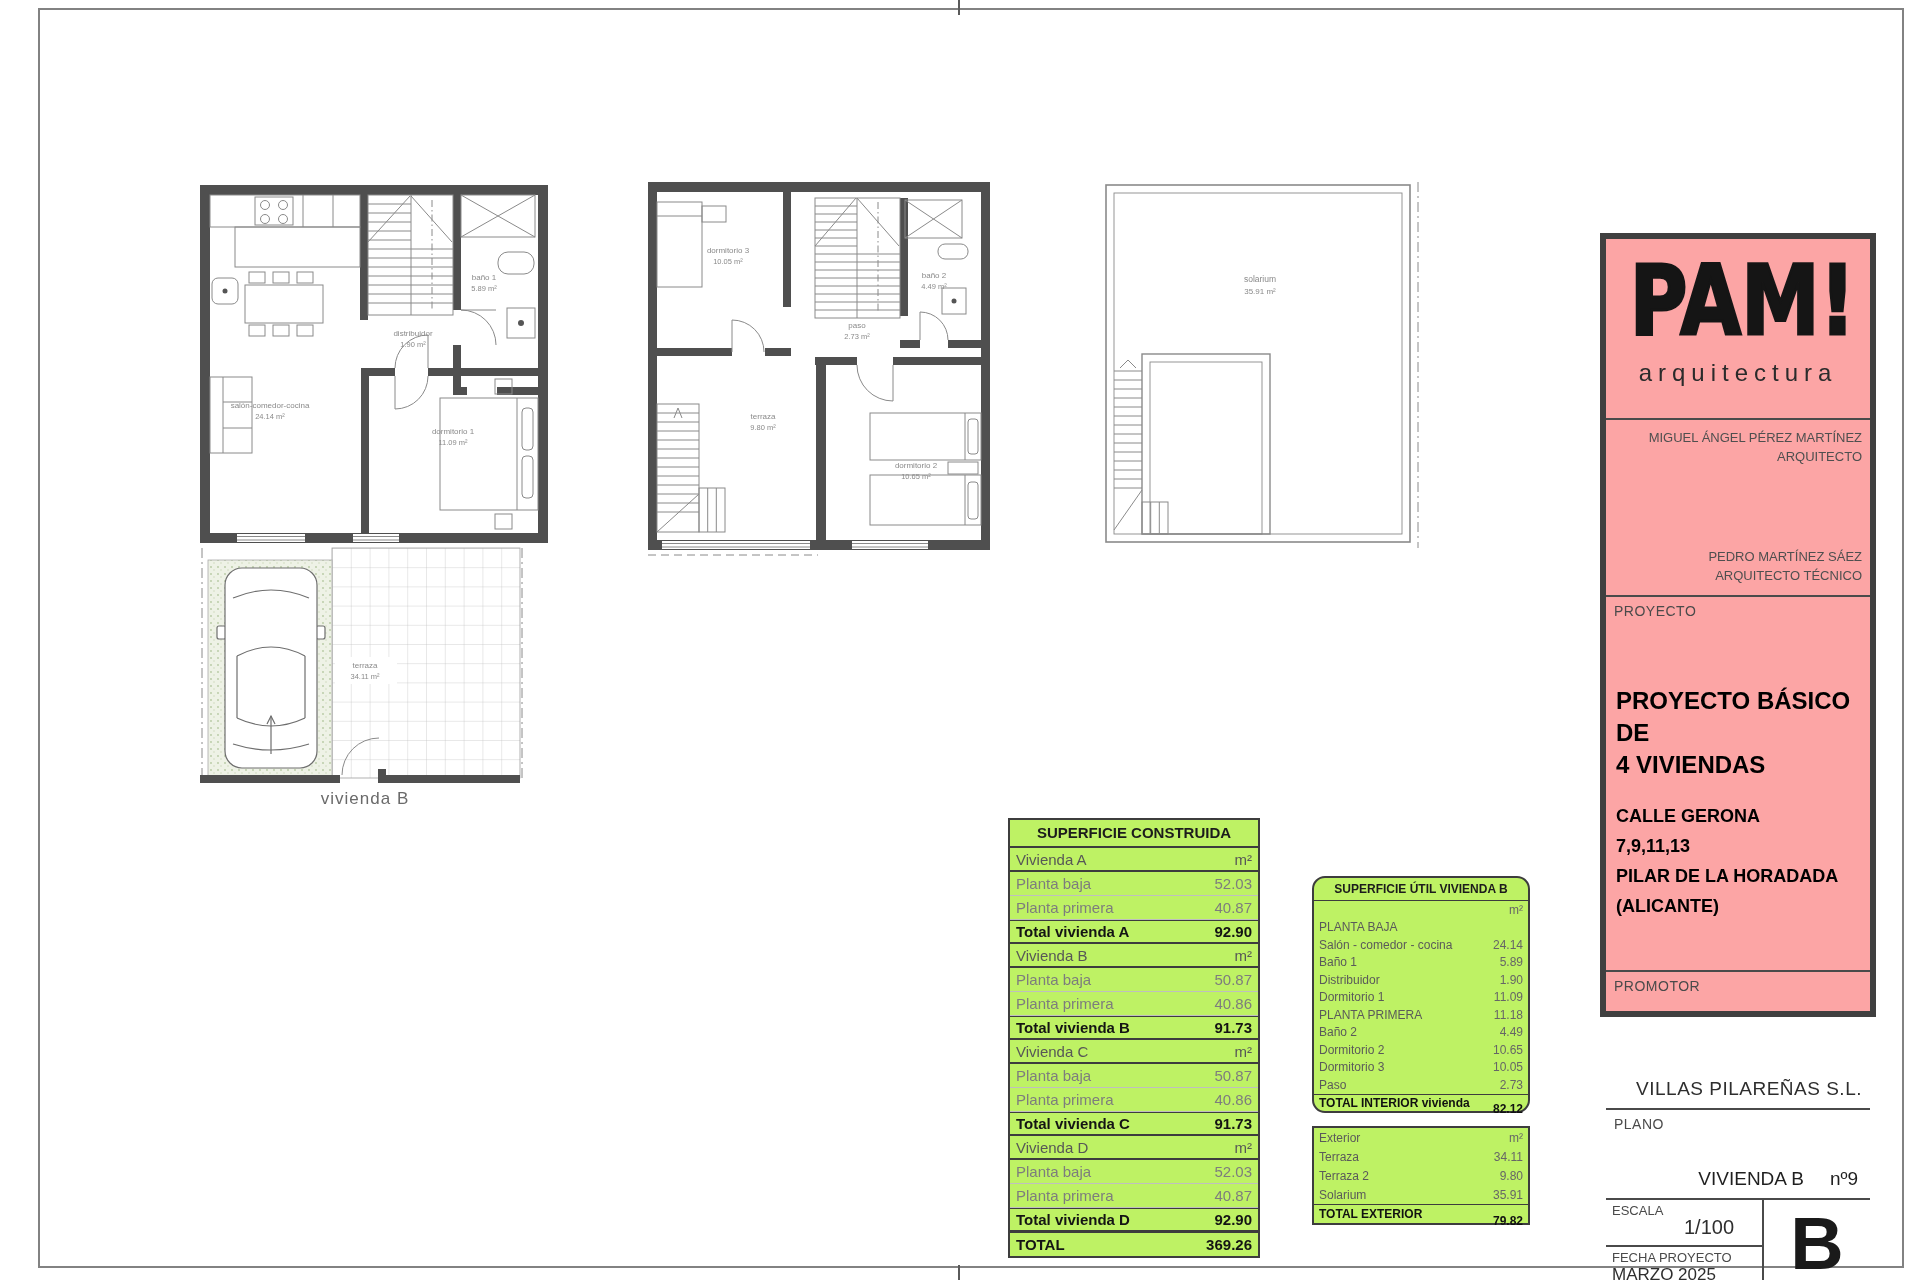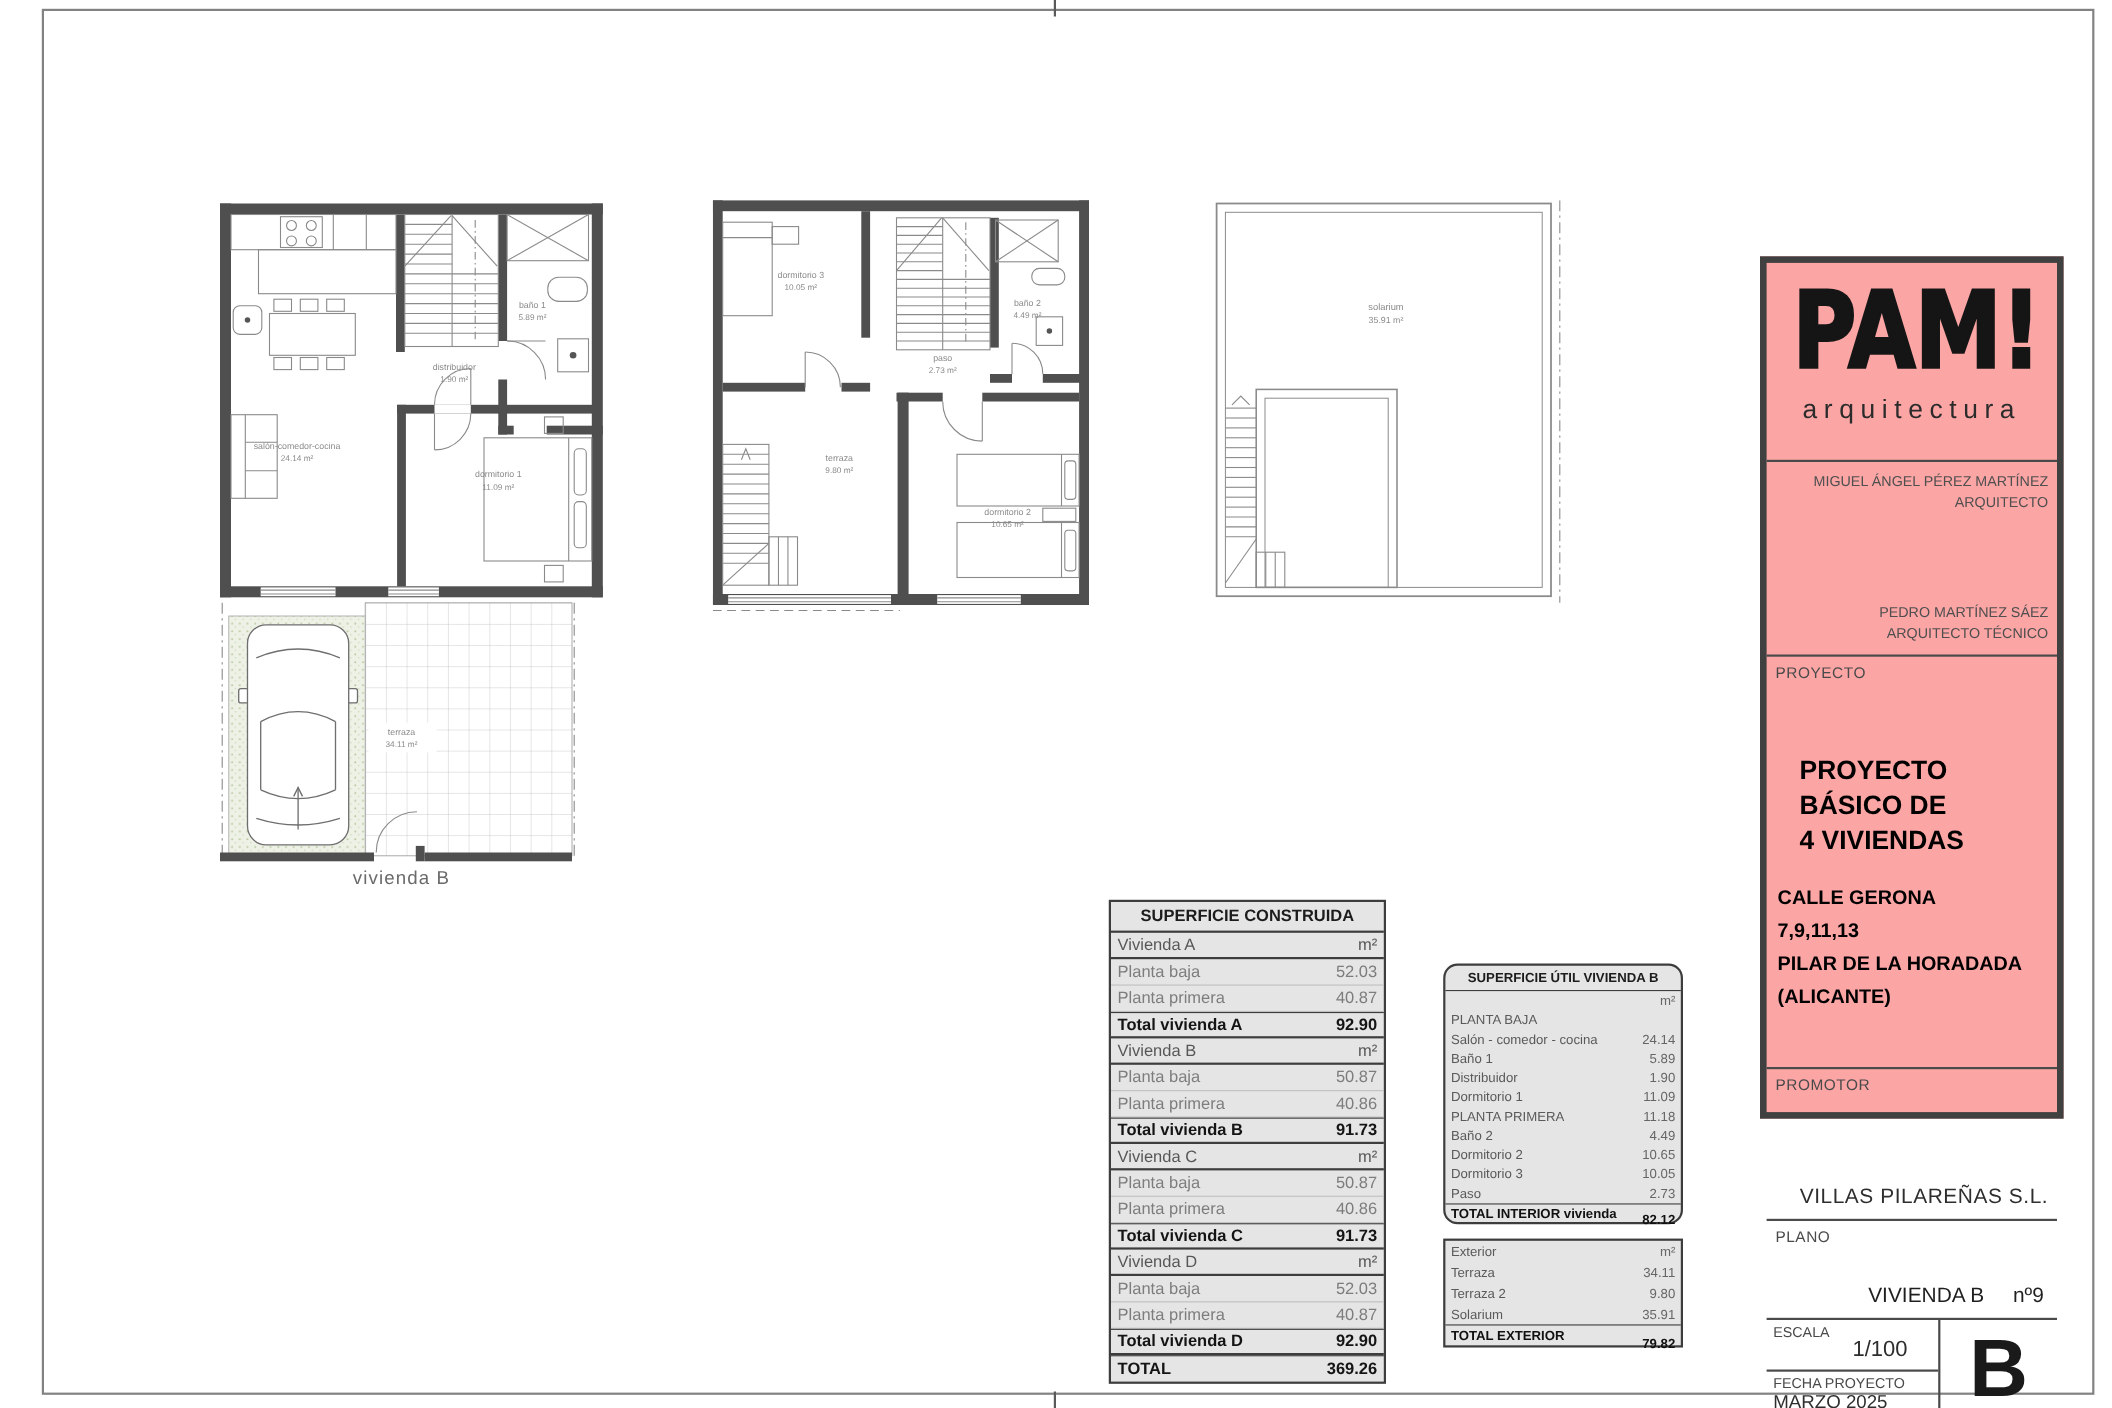--- a/index.html
+++ b/index.html
@@ -7,21 +7,21 @@
          font-family:"Liberation Sans",sans-serif;overflow:hidden;}
   .frame{position:absolute;left:38px;top:8px;width:1866px;height:1260px;
          border:2px solid #828282;box-sizing:border-box;}
   .fold-tick{position:absolute;width:2px;height:15px;background:#5a5a5a;}
   .tick-top{left:958px;top:0;}
   .tick-bottom{left:958px;bottom:0;}
   svg{position:absolute;}
   svg text{font-family:"Liberation Sans",sans-serif;}
 
   
-  .tbl{position:absolute;background:#e5e5e5;box-sizing:border-box;border:2px solid #3d3d3d;}
+  .tbl{position:absolute;background:#bef264;box-sizing:border-box;border:2px solid #3d3d3d;}
   .tbl1{left:1008px;top:818px;width:252px;font-size:15px;}
   .tbl1 .hdr{height:26px;line-height:26px;text-align:center;font-weight:bold;color:#1c1c1c;
              border-bottom:2px solid #3d3d3d;font-size:15px;}
   .r{display:flex;justify-content:space-between;align-items:center;height:24px;
      padding:0 6px;box-sizing:border-box;border-bottom:1px solid #bfbfbf;
      color:#7d7d7d;}
   .r .val{text-align:right;}
   .r.sec{color:#575757;border-bottom:2px solid #3d3d3d;}
   .r.tot{font-weight:bold;color:#141414;border-top:1px solid #3d3d3d;border-bottom:2px solid #3d3d3d;}
   .r:last-child{border-bottom:none;}
@@ -45,21 +45,21 @@
   .pam{font-family:"DejaVu Sans",sans-serif;font-weight:bold;font-size:96px;line-height:1;
        margin-top:14px;color:#151515;-webkit-text-stroke:3px #151515;
        transform:scaleX(.82);transform-origin:center;}
   .arq{font-size:24px;letter-spacing:6px;color:#2b2b2b;margin-top:10px;}
   .tb-arch{height:177px;}
   .arch{position:absolute;right:8px;text-align:right;font-size:13px;color:#4f4f4f;line-height:19px;}
   .arch1{top:8px;} .arch2{bottom:10px;}
   .sec-label{position:absolute;top:6px;left:8px;font-size:14px;color:#4a4a4a;letter-spacing:.5px;}
   .tb-proy{height:375px;}
   .proy-title{position:absolute;top:88px;left:10px;font-weight:bold;font-size:24px;
-              line-height:32px;color:#000;margin-left:20px;}
+              line-height:32px;color:#000;}
   .proy-addr{position:absolute;top:204px;left:10px;font-weight:bold;font-size:18px;
              line-height:30px;color:#000;}
   .tb-prom{height:138px;}
   .prom-name{position:absolute;bottom:8px;right:8px;font-size:19px;color:#2e2e2e;letter-spacing:.5px;}
   .tb-plano{height:90px;}
   .plano-name{position:absolute;bottom:8px;right:12px;font-size:19px;color:#1f1f1f;}
   .plano-name span{margin-left:26px;}
   .plano-name span:first-child{margin-left:0;}
   .tb-bottom{height:86px;display:flex;border-bottom:none !important;}
   .tb-bl{width:158px;border-right:2px solid #4a4a4a;box-sizing:border-box;display:flex;flex-direction:column;}

